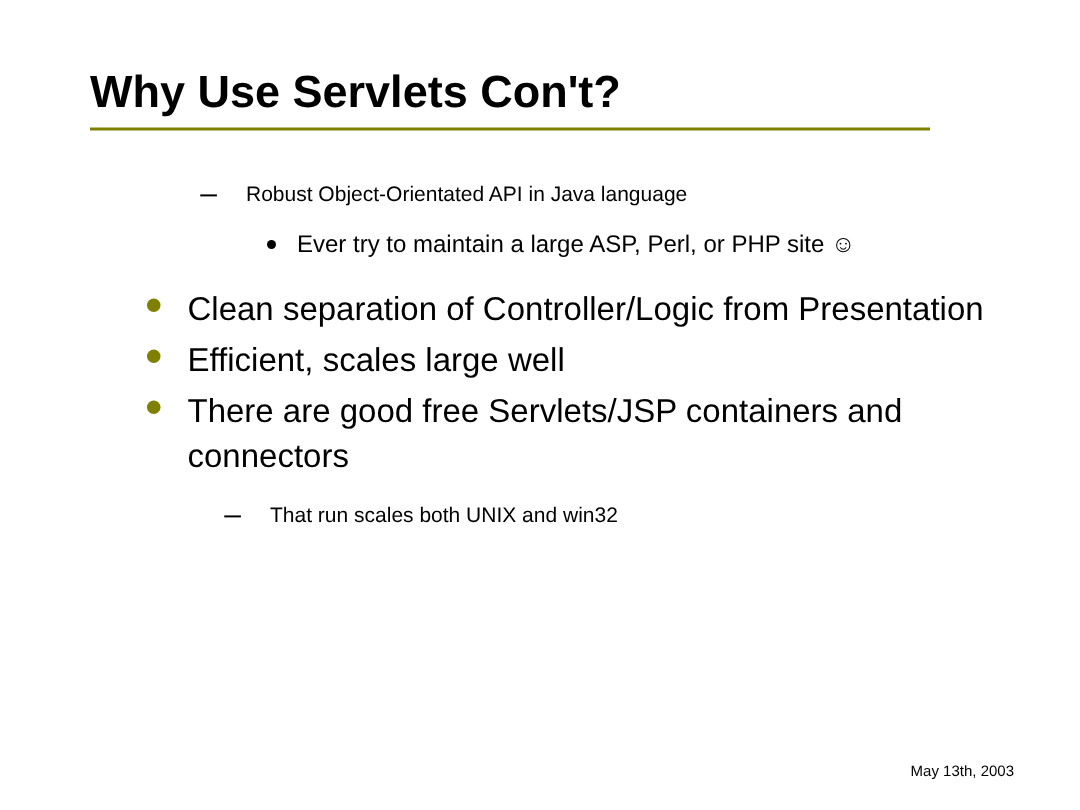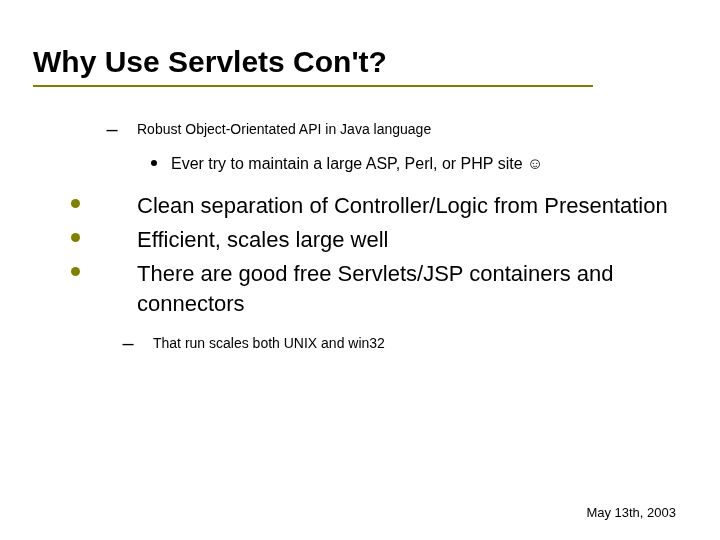--- a/index.html
+++ b/index.html
@@ -7,21 +7,21 @@
     width: 720px;
     height: 540px;
     background: #fff;
     font-family: Arial, Helvetica, sans-serif;
     position: relative;
     overflow: hidden;
   }
   .slide {
     width: 100%;
     height: 100%;
-    padding: 45px 50px 0 33px;
+    padding: 45px 50px 0 60px;
     position: relative;
   }
   .title {
     font-size: 30px;
     font-weight: bold;
     color: #000;
     margin-bottom: 6px;
   }
   .title-underline {
     height: 2px;
@@ -76,26 +76,26 @@
     line-height: 22px;
     text-align: right;
   }
   .text-main {
     font-size: 22px;
     color: #000;
     line-height: 30px;
   }
   .indent-1 { padding-left: 42px; }
   .indent-2 { padding-left: 88px; }
-  .indent-main { padding-left: 8px; gap: 39px; }
+  .indent-main { padding-left: 8px; }
   .footer {
     position: absolute;
     bottom: 20px;
     right: 44px;
-    font-size: 13px;
+    font-size: 10px;
     color: #000;
   }
   .gap-sm { height: 6px; }
   .gap-md { height: 12px; }
 </style>
 </head>
 <body>
 
 <div class="slide">
   <div class="title">Why Use Servlets Con't?</div>

